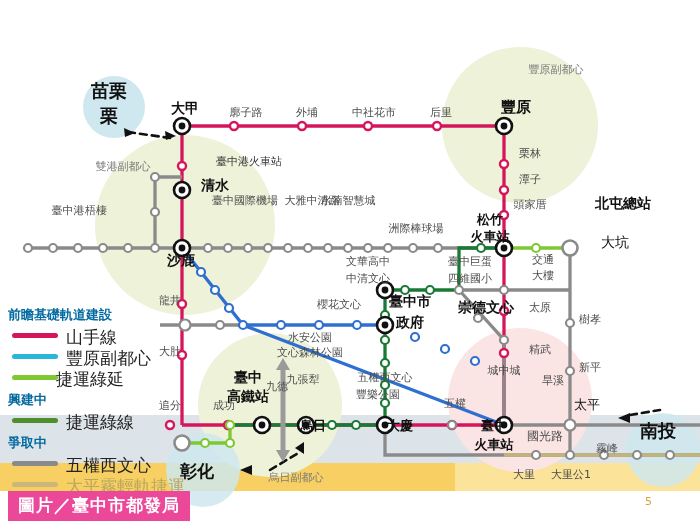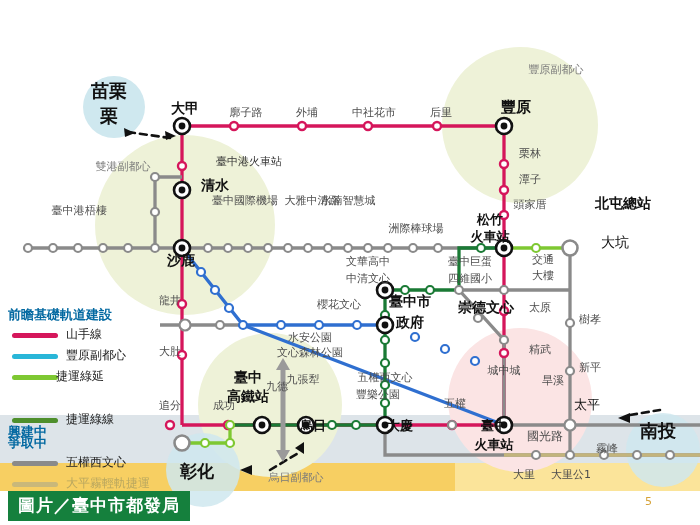--- a/index.html
+++ b/index.html
@@ -6,25 +6,25 @@
   body{width:700px;height:525px;background:#ffffff;
        font-family:"DejaVu Sans","Liberation Sans",sans-serif;overflow:hidden;position:relative;}
   #stage{position:relative;width:700px;height:525px;overflow:hidden;background:#fff;}
   svg#map{position:absolute;left:0;top:0;width:700px;height:525px;}
   .ttl{position:absolute;left:22px;top:22px;font-size:40px;font-weight:bold;color:#f5b731;
        letter-spacing:2px;
        text-shadow:-2px -2px 0 #fff,2px -2px 0 #fff,-2px 2px 0 #fff,2px 2px 0 #fff,
                    0 -2px 0 #fff,0 2px 0 #fff,-2px 0 0 #fff,2px 0 0 #fff,
                    3px 3px 2px rgba(150,150,150,.45);
        font-family:"DejaVu Sans","Liberation Sans",sans-serif;}
-  .credit{position:absolute;left:8px;bottom:4px;background:#15803d;color:#fff;font-weight:bold;
+  .credit{position:absolute;left:8px;bottom:4px;background:#ec4899;color:#fff;font-weight:bold;
           font-size:17px;padding:3px 10px 4px 10px;letter-spacing:1px;}
   .pagenum{position:absolute;left:645px;top:495px;color:#d6a33a;font-size:11px;}
   .lg{position:absolute;font-size:13px;color:#0369a1;font-weight:bold;}
-  .lgi{position:absolute;font-size:12px;color:#222;}
+  .lgi{position:absolute;font-size:17px;color:#222;}
   .lgsw{position:absolute;height:5px;border-radius:3px;}
   
   text{font-family:"DejaVu Sans","Liberation Sans",sans-serif;}
 </style>
 </head>
 <body>
 
 <div id="stage">
 
   <svg id="map" viewBox="0 0 700 525">
@@ -319,21 +319,21 @@
   </svg>
 
   <div id="legend-layer">
       <div class="lg" style="left: 8px; top: 306px;">前瞻基礎軌道建設</div>
       <div class="lgsw" style="left: 12px; top: 333px; width: 46px; background: rgb(213, 22, 91);"></div>
       <div class="lgi" style="left: 66px; top: 326px;">山手線</div>
       <div class="lgsw" style="left: 12px; top: 354px; width: 46px; background: rgb(41, 182, 216);"></div>
       <div class="lgi" style="left: 66px; top: 347px;">豐原副都心</div>
       <div class="lgsw" style="left: 12px; top: 375px; width: 46px; background: rgb(126, 200, 50);"></div>
       <div class="lgi" style="left: 56px; top: 368px;">捷運綠延</div>
-      <div class="lg" style="left: 8px; top: 391px; margin-top: 32px;">興建中</div>
+      <div class="lg" style="left: 8px; top: 391px;">興建中</div>
       <div class="lgsw" style="left: 12px; top: 418px; width: 46px; background: rgb(78, 143, 44);"></div>
       <div class="lgi" style="left: 66px; top: 411px;">捷運綠線</div>
       <div class="lg" style="left: 8px; top: 434px;">爭取中</div>
       <div class="lgsw" style="left: 12px; top: 461px; width: 46px; background: rgb(138, 138, 138);"></div>
       <div class="lgi" style="left: 66px; top: 454px;">五權西文心</div>
       <div class="lgsw" style="left: 12px; top: 482px; width: 46px; background: rgb(201, 184, 122);"></div>
       <div class="lgi" style="left: 66px; top: 475px; color: rgb(185, 167, 95); text-align: center;">大平霧輕軌捷運</div>
     </div>
 
   <div class="credit">圖片／臺中市都發局</div>

